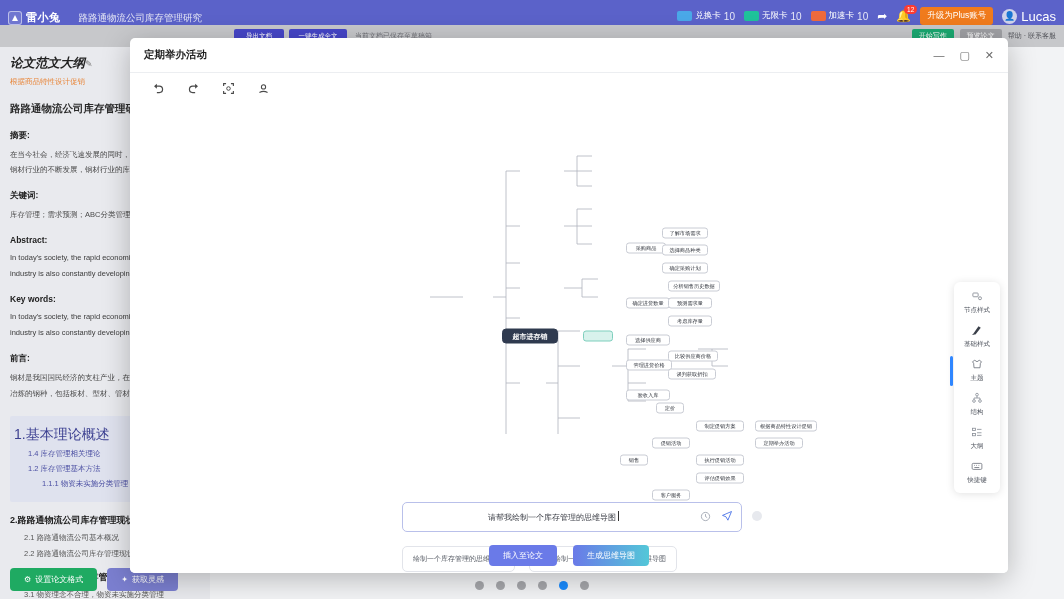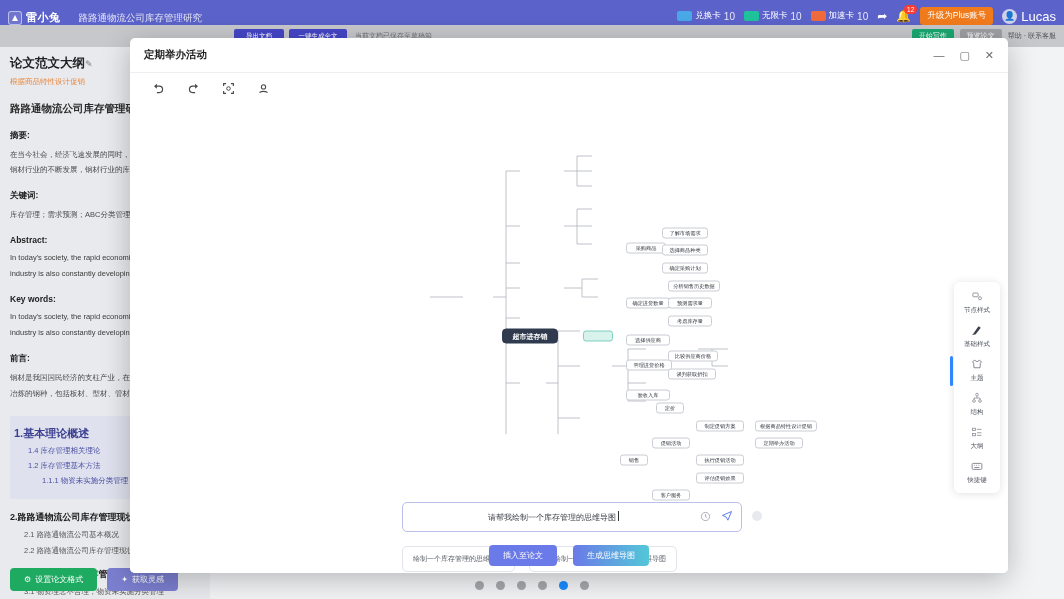--- a/index.html
+++ b/index.html
@@ -61,28 +61,28 @@
   .sub-right { position: absolute; top: 4px; right: 8px; display: flex; gap: 6px; }
   .sub-green { background: #1aa971; color: #fff; font-size: 7px; border-radius: 2px; padding: 2px 7px; }
   .sub-grey { background: #9fa0a4; color: #fff; font-size: 7px; border-radius: 2px; padding: 2px 7px; }
   .sub-plain { font-size: 7px; color: #55565c; padding-top: 2px; }
 
   
   .doc-pane {
     position: absolute; top: 47px; left: 0; width: 210px; height: 552px;
     background: #e9eaee; padding: 8px 10px 0 10px; overflow: hidden;
   }
-  .doc-h1 { font-size: 12.5px; font-weight: bold; color: #222; display:flex; align-items:center; gap:0;}
+  .doc-h1 { font-size: 12.5px; font-weight: bold; color: #222; display:flex; align-items:center; gap:0;font-style:italic;}
   .doc-sub { font-size: 7.5px; color: #e8863a; margin-top: 5px; }
   .doc-title2 { font-size: 10.5px; font-weight: bold; color: #2a2a2a; margin-top: 15px; }
   .doc-lbl { font-size: 8.5px; font-weight: bold; color: #222; margin-top: 14px; }
   .doc-p { font-size: 7.5px; color: #4a4a4a; margin-top: 6px; line-height: 1.75; }
   .doc-en { font-size: 7.5px; color: #3c3c3c; margin-top: 6px; line-height: 1.8; }
   .toc-box { margin-top: 16px; background: #dfe2ee; padding: 6px 4px 8px 4px; border-radius: 2px; }
-  .toc-1 { font-size: 11px; font-weight: bold; color: #3b3f90; margin: 4px 0; }
+  .toc-1 { font-size: 14px; font-weight: normal; color: #3b3f90; margin: 4px 0; }
   .toc-2 { font-size: 7.5px; color: #4a4ea2; margin: 5px 0 5px 14px; }
   .toc-3 { font-size: 7.5px; color: #4a4ea2; margin: 5px 0 5px 28px; }
   .toc-plain-1 { font-size: 9px; font-weight: bold; color: #222; margin: 12px 0 4px 0; }
   .toc-plain-2 { font-size: 7.5px; color: #555; margin: 6px 0 6px 14px; }
 
   .bottom-actions { position: absolute; bottom: 8px; left: 10px; display: flex; gap: 10px; }
   .ba { border-radius: 4px; color: #fff; font-size: 8px; padding: 6px 14px; display:flex; align-items:center; gap:4px;}
   .ba.green { background: #1faa62; }
   .ba.purple { background: #7b7fd0; }
 

